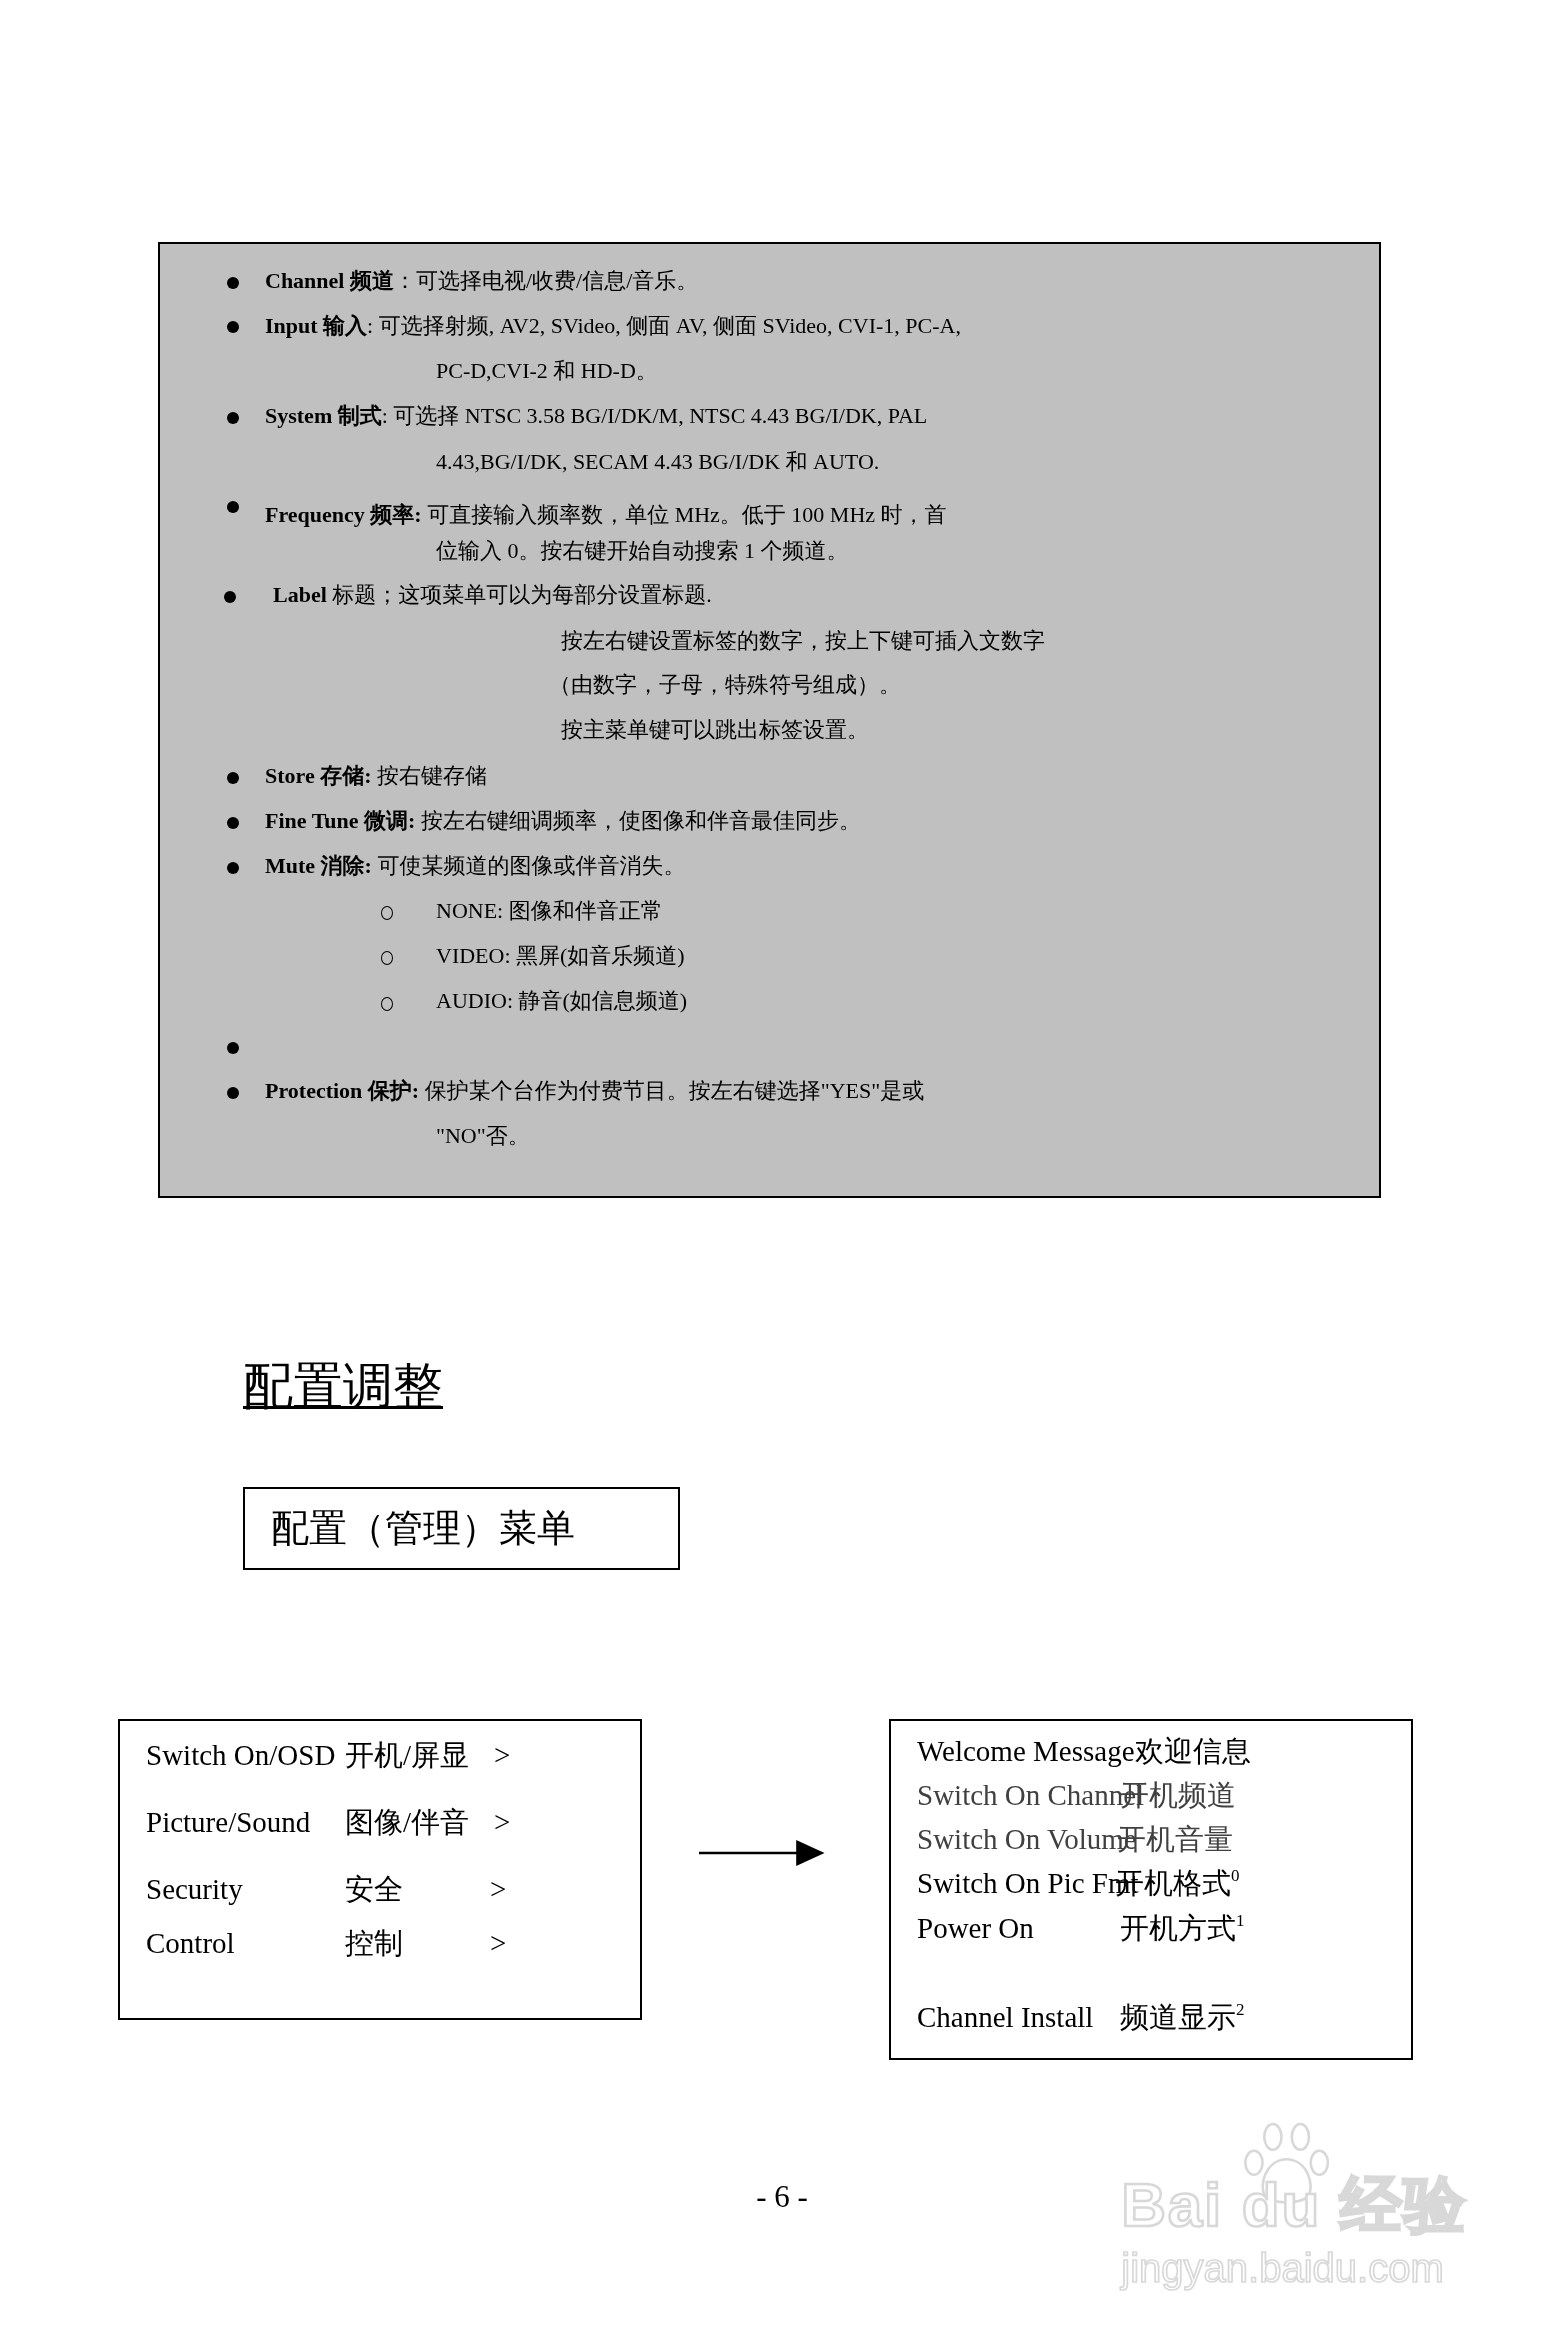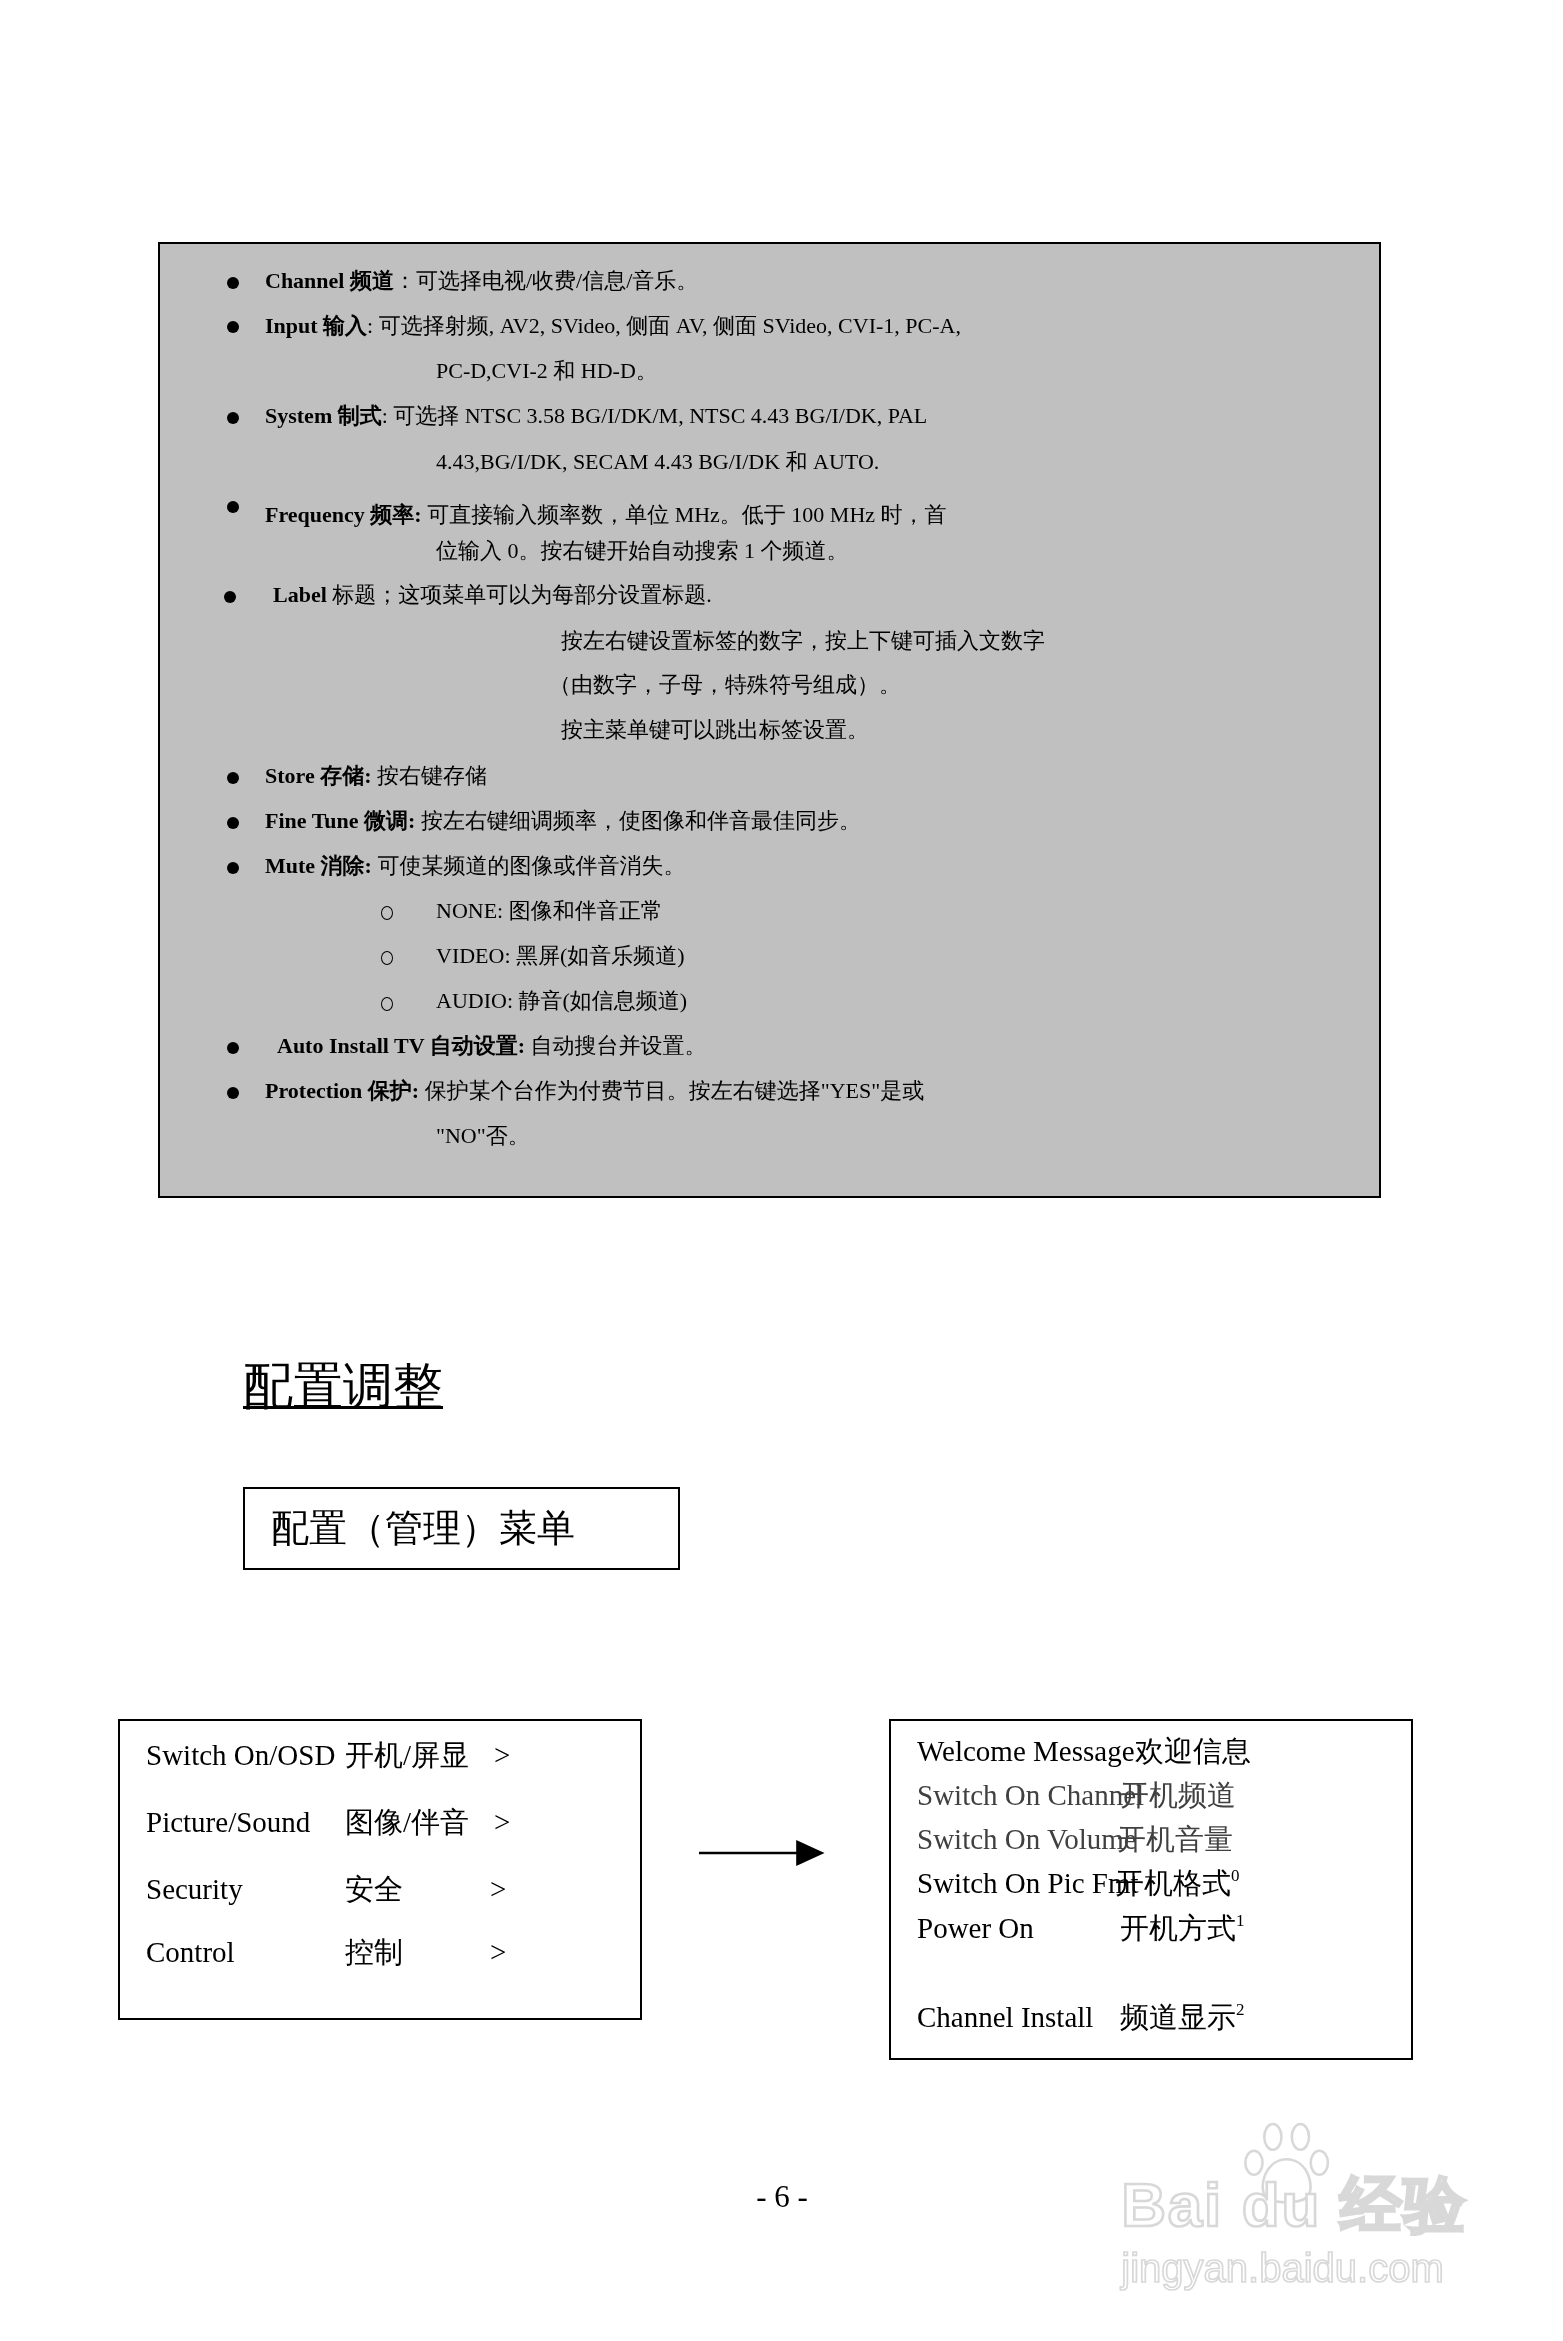--- a/index.html
+++ b/index.html
@@ -228,23 +228,20 @@
   </div>
 
   <span class="sub-bullet" style="left:221px; top:662px;"></span>
   <div class="line" style="left:276px; top:644px;">NONE: 图像和伴音正常</div>
   <span class="sub-bullet" style="left:221px; top:707px;"></span>
   <div class="line" style="left:276px; top:689px;">VIDEO: 黑屏(如音乐频道)</div>
   <span class="sub-bullet" style="left:221px; top:753px;"></span>
   <div class="line" style="left:276px; top:734px;">AUDIO: 静音(如信息频道)</div>
 
   <span class="bullet" style="left:67px; top:798px;"></span>
-  <div class="line" style="left:117px; top:779px;">
-    <span class="term">Auto Install TV 自动设置:</span><span>  自动搜台并设置。</span>
-  </div>
 
   <span class="bullet" style="left:67px; top:843px;"></span>
   <div class="line" style="left:105px; top:824px;">
     <span class="term">Protection 保护:</span><span> 保护某个台作为付费节目。按左右键选择"YES"是或</span>
   </div>
   <div class="line" style="left:276px; top:869px;">"NO"否。</div>
 </div>
 
 <div class="section-heading">配置调整</div>
 
@@ -261,21 +258,21 @@
   <div class="menu-row" style="top:79px;">
     <span class="en">Picture/Sound</span>
     <span class="zh" style="left:225px;">图像/伴音</span>
     <span class="arrow" style="left:374px;">&gt;</span>
   </div>
   <div class="menu-row" style="top:146px;">
     <span class="en">Security</span>
     <span class="zh" style="left:225px;">安全</span>
     <span class="arrow" style="left:370px;">&gt;</span>
   </div>
-  <div class="menu-row" style="top:209px;text-align:center;">
+  <div class="menu-row" style="top:200px;text-align:center;">
     <span class="en">Control</span>
     <span class="zh" style="left:225px;">控制</span>
     <span class="arrow" style="left:370px;">&gt;</span>
   </div>
 </div>
 
 <svg class="flow-arrow" viewBox="0 0 150 30">
   <line x1="0" y1="15" x2="116" y2="15" stroke="#000" stroke-width="3"></line>
   <polygon points="113,0 146,15 113,30" fill="#000"></polygon>
 </svg>

